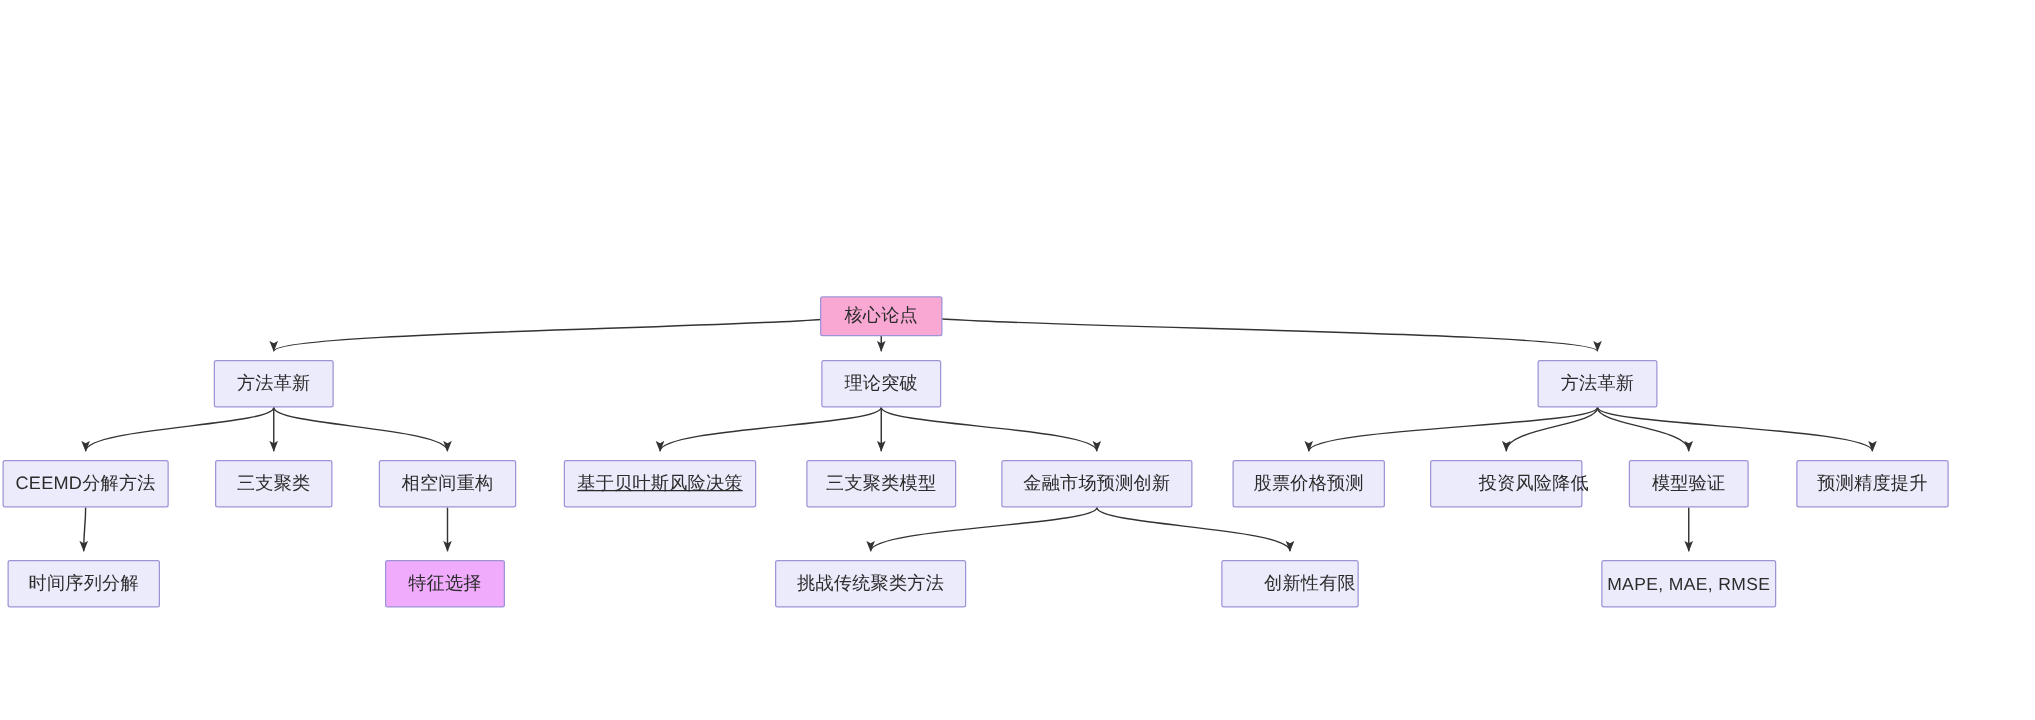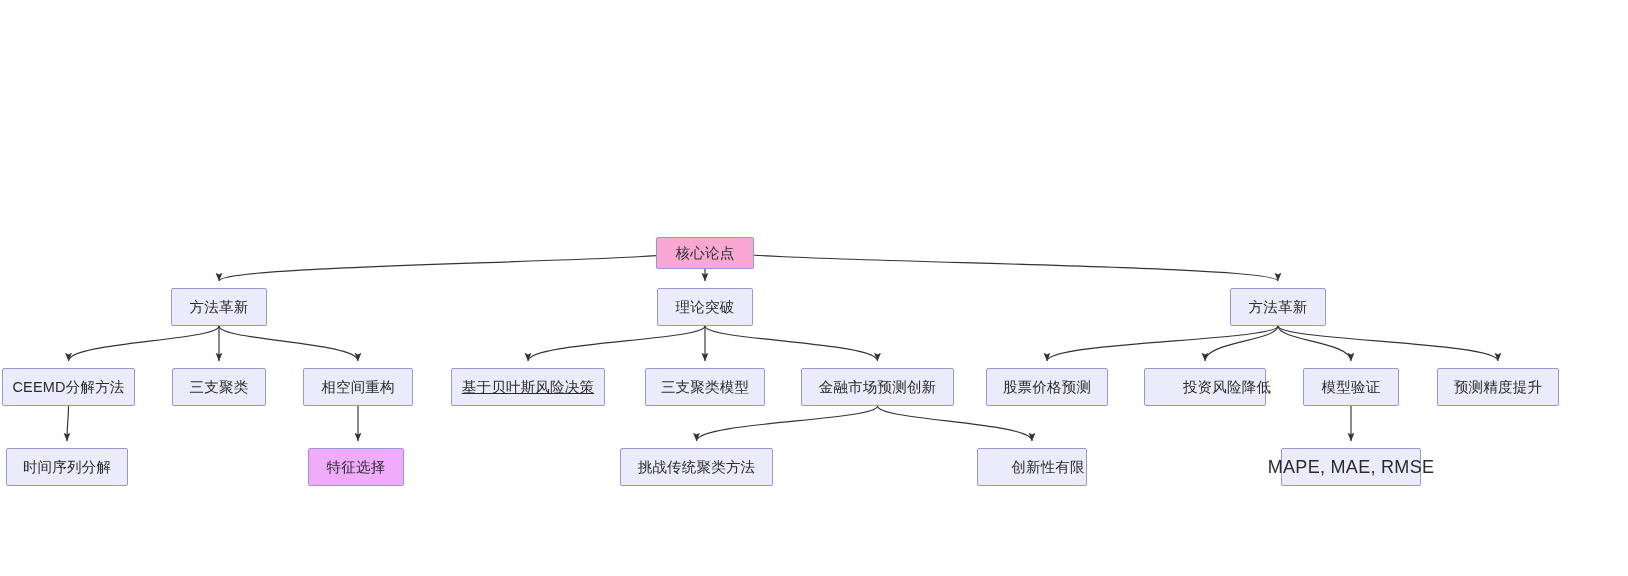--- a/index.html
+++ b/index.html
@@ -47,21 +47,21 @@
     font-size: 14.5px;
     line-height: 1;
     white-space: nowrap;
     letter-spacing: 0.2px;
   }
   .node-label {
     display: block;
     padding: 0 2px;
   }
   .node.latin .node-label {
-    font-size: 18px;
+    font-size: 14px;
     letter-spacing: 0.3px;
   }
 </style>
 </head>
 <body style="background: rgb(255, 255, 255);">
 
 <div id="diagram-root">
   <svg id="edge-layer" viewBox="0 0 1628 576" width="1628" height="576" xmlns="http://www.w3.org/2000/svg">
     <defs>
       <marker id="arrowhead" markerWidth="9" markerHeight="9" refX="7.2" refY="3" orient="auto" markerUnits="strokeWidth">

